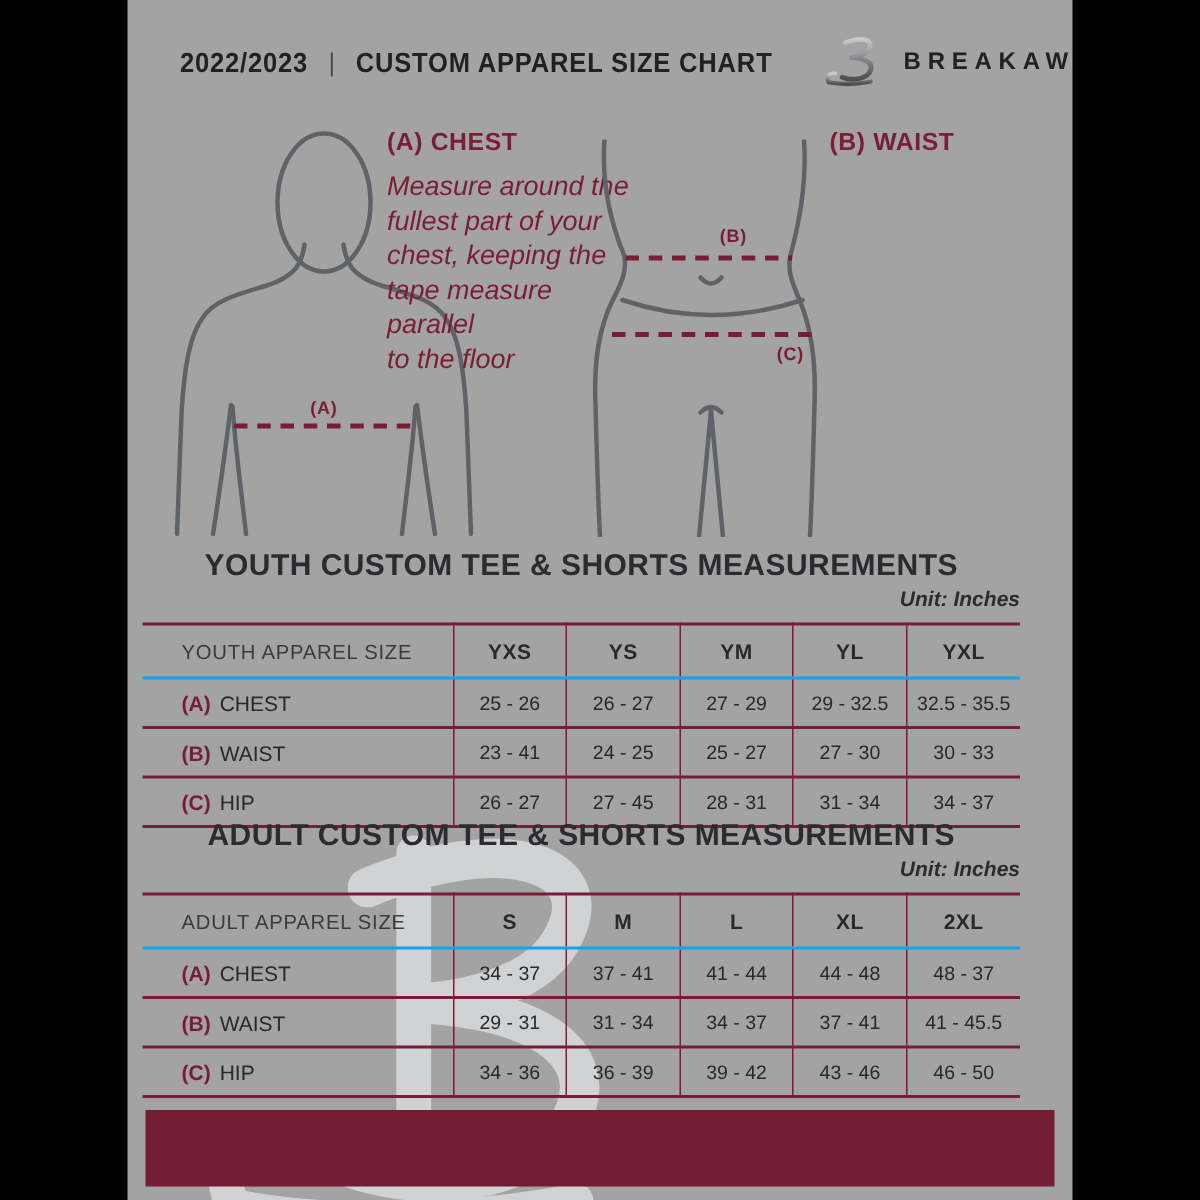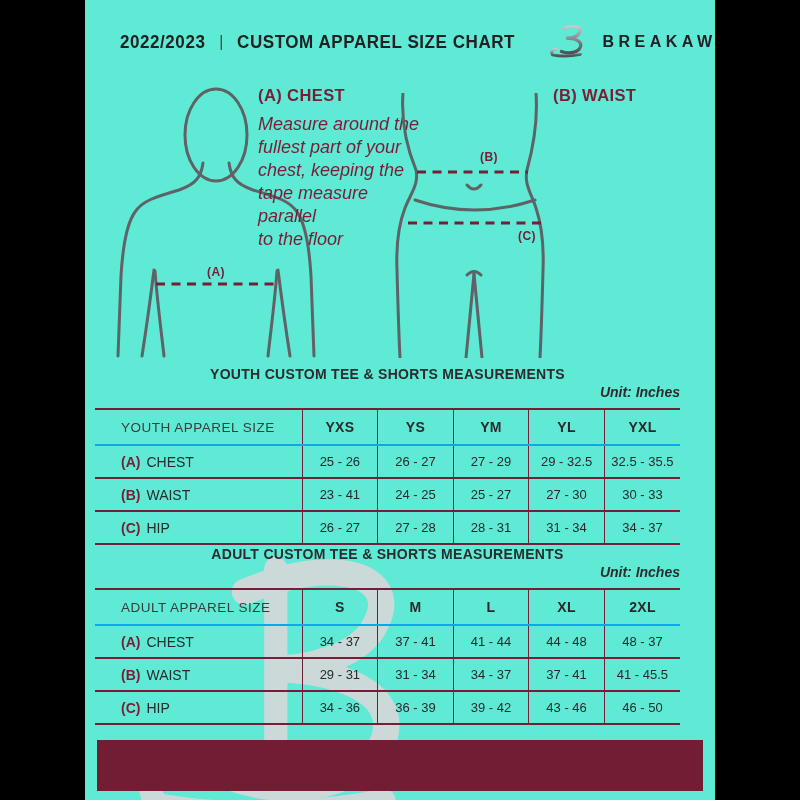--- a/index.html
+++ b/index.html
@@ -4,21 +4,21 @@
 <style>
   html,body { margin:0; padding:0; }
   body {
     width:800px; height:800px; position:relative;
     background:#000;
     font-family:"Liberation Sans", sans-serif;
     overflow:hidden;
   }
   .page {
     position:absolute; left:85px; top:0; width:630px; height:800px;
-    background:#5eead4; overflow:hidden;
+    background:#a3a3a3; overflow:hidden;
   }
   .abs { position:absolute; }
 
   
   .header {
     position:absolute; top:20px; left:35px; right:32px; height:44px;
     display:flex; justify-content:space-between; align-items:center;
   }
   .header-left {
     display:flex; align-items:center; gap:12px;
@@ -46,21 +46,21 @@
   .dash-line  { fill:none; stroke:#771d36; stroke-width:3.2; stroke-dasharray:9 6.5; }
   .marker-txt {
     font-family:"Liberation Sans", sans-serif; font-size:12px; font-weight:700;
     fill:#771d36; letter-spacing:.5px; text-anchor:middle;
   }
 
   
   .tbl-wrap { left:10px; width:585px; }
   .youth-wrap { top:366px; }
   .adult-wrap { top:546px; }
-  .tbl-title { text-align:center; font-size:14px; font-weight:700; color:#2b2c2f; letter-spacing:.3px; }
+  .tbl-title { text-align:center; font-size:20px; font-weight:700; color:#2b2c2f; letter-spacing:.3px; }
   .tbl-unit  { text-align:right; font-size:14px; font-weight:700; font-style:italic; color:#2b2c2f; margin-top:2px; }
   table { border-collapse:collapse; width:585px; margin-top:8px; table-layout:fixed;
           border-top:2px solid #771d36; border-bottom:2px solid #771d36; background:transparent; }
   col.c-label { width:35.4%; }
   col.c-size  { width:12.92%; }
   th, td { height:31px; padding:0; text-align:center; font-size:13px; color:#28292c; font-weight:400; }
   thead tr { border-bottom:2px solid #0ea5e9; }
   thead th { height:34px; font-weight:700; font-size:14px; letter-spacing:.3px; }
   thead th.lbl { font-weight:400; font-size:13.5px; color:#3a3b3e; letter-spacing:.5px; }
   tbody tr + tr { border-top:2px solid #771d36; }
@@ -184,21 +184,21 @@
           <td class="lbl"><span class="row-key">(B)</span><span>WAIST</span></td>
           <td>23 - 41</td>
           <td>24 - 25</td>
           <td>25 - 27</td>
           <td>27 - 30</td>
           <td>30 - 33</td>
         </tr>
         <tr>
           <td class="lbl"><span class="row-key">(C)</span><span>HIP</span></td>
           <td>26 - 27</td>
-          <td>27 - 28</td>
+          <td>27 - 45</td>
           <td>28 - 31</td>
           <td>31 - 34</td>
           <td>34 - 37</td>
         </tr>
       </tbody>
     </table>
   </div>
 
   <div class="abs tbl-wrap adult-wrap">
     <div class="tbl-title">ADULT CUSTOM TEE &amp; SHORTS MEASUREMENTS</div>

